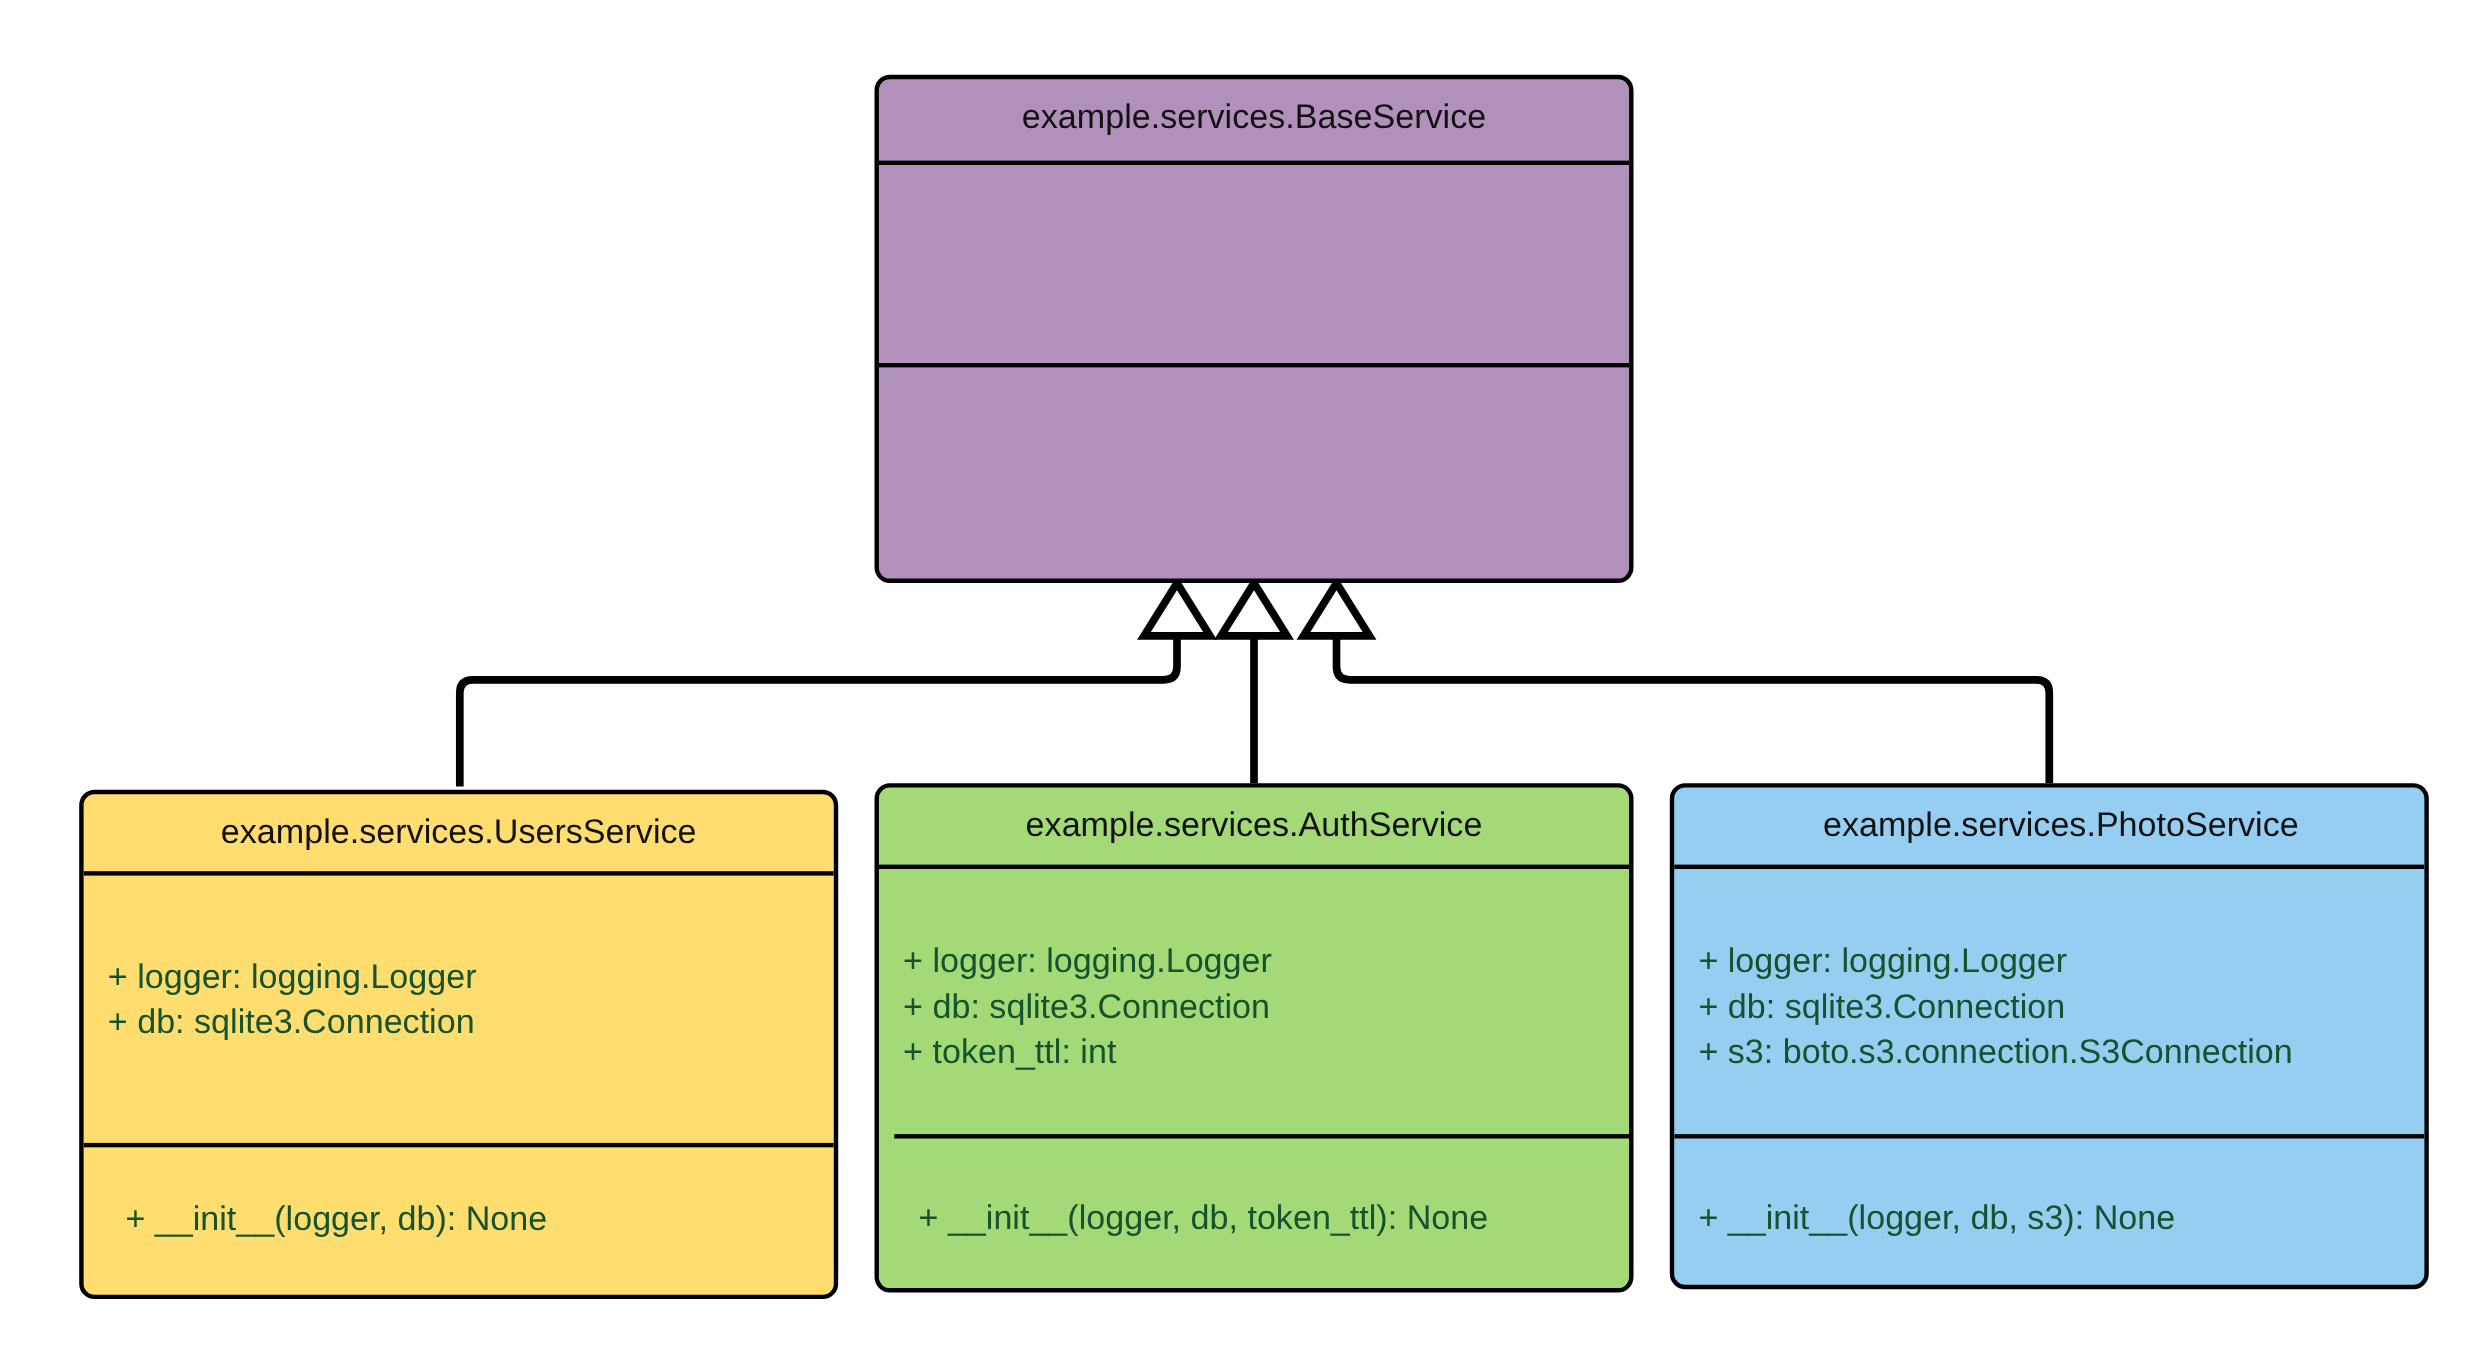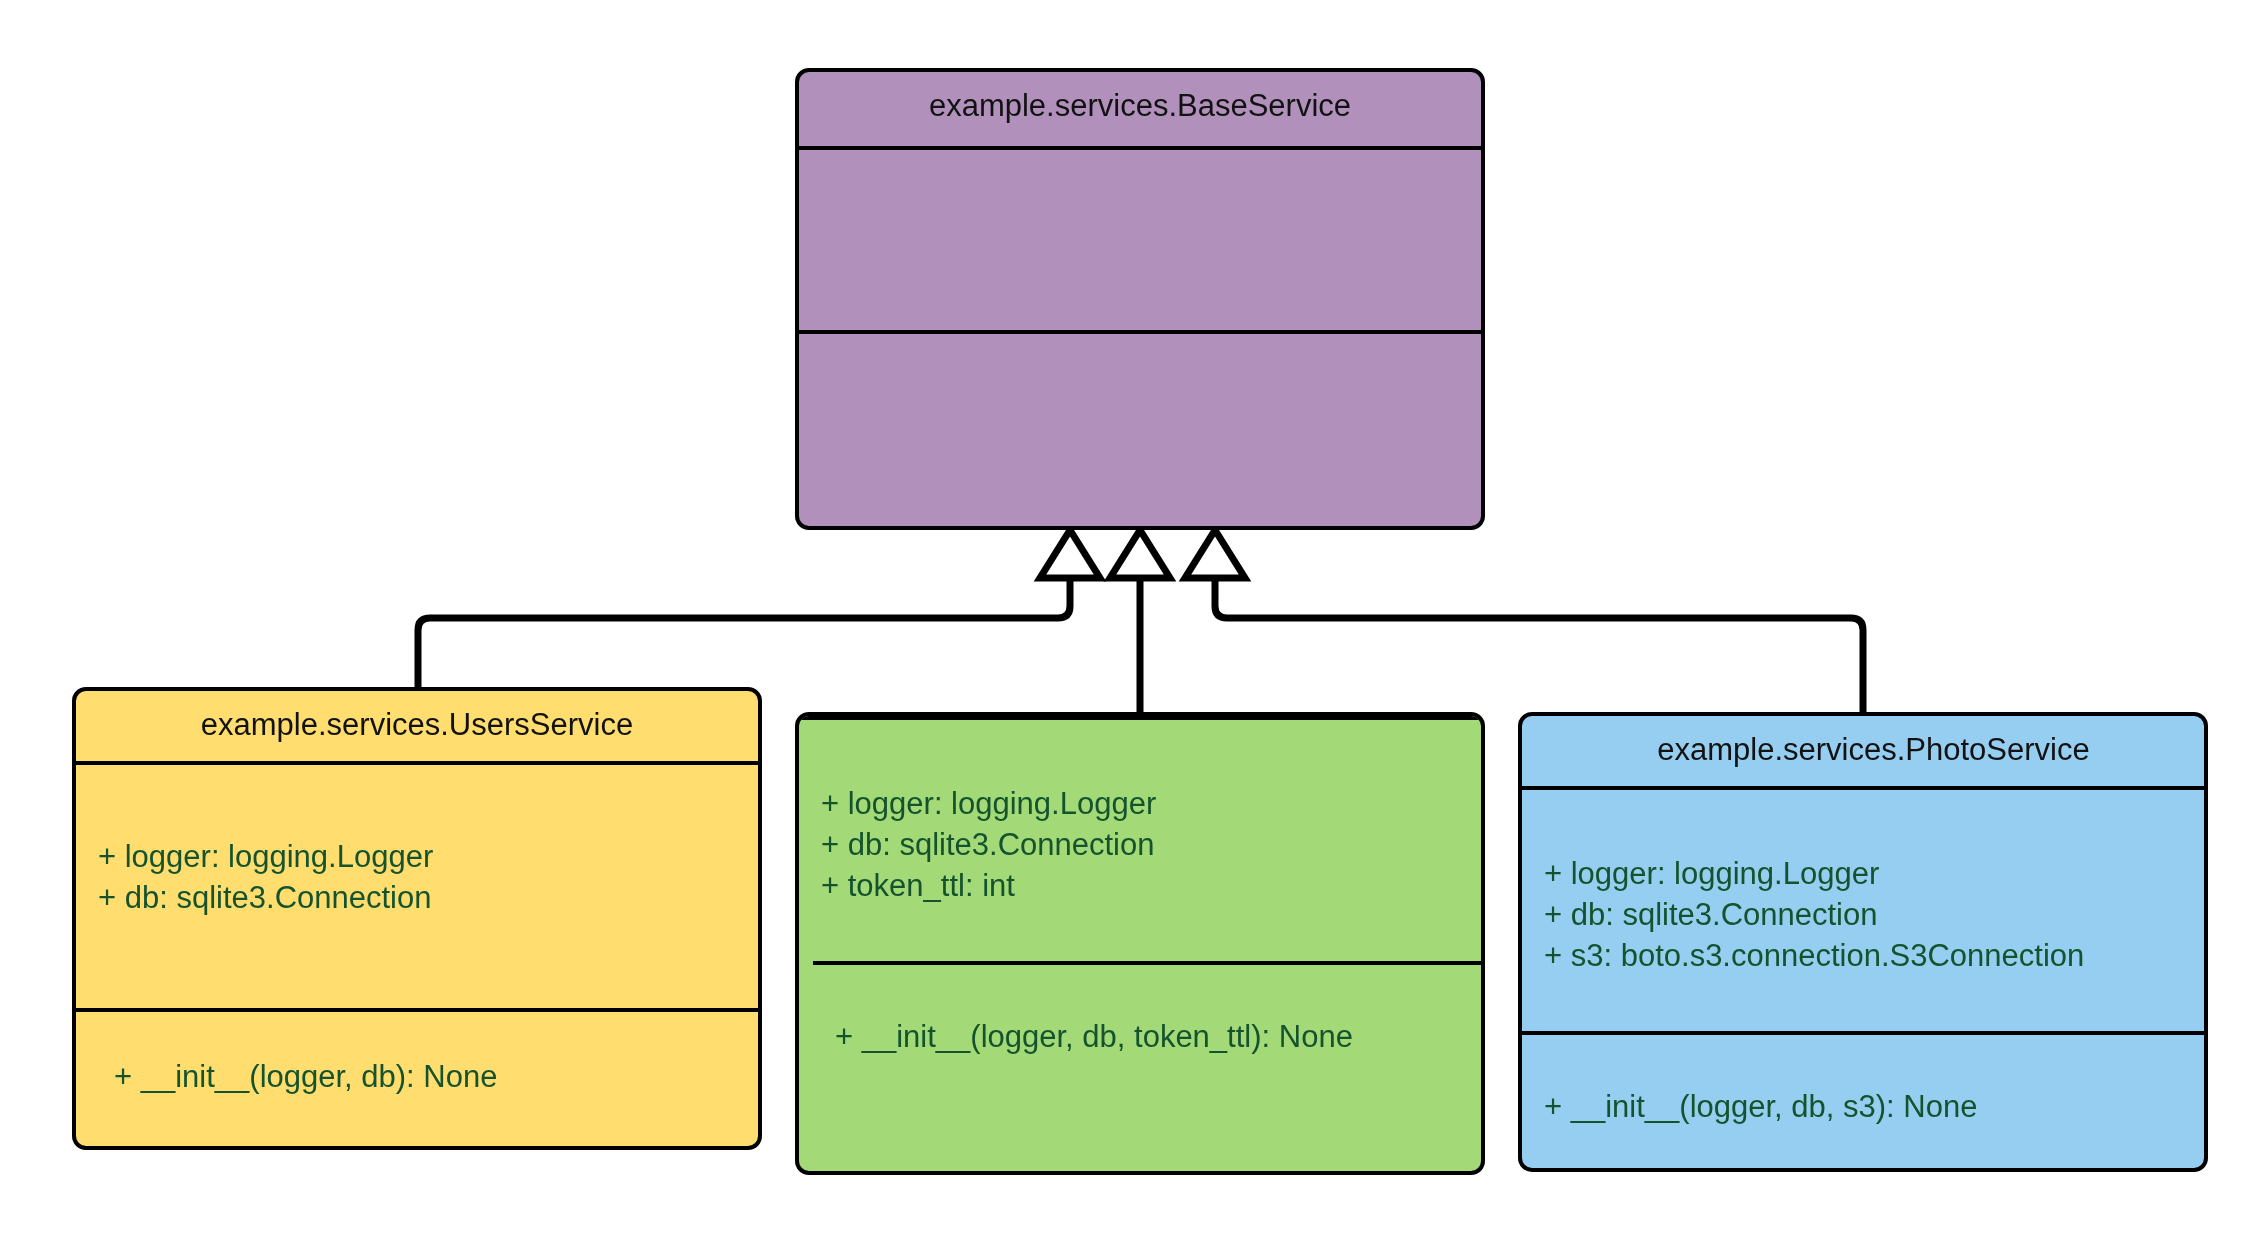--- a/index.html
+++ b/index.html
@@ -67,21 +67,21 @@
     width: 690px;
     height: 462px;
     background: #b191bc;
   }
   #node-base .c-title   { height: 74px; padding-top: 16px; }
   #node-base .c-attrs   { height: 184px; }
   #node-base .c-methods { flex: 1 1 auto; }
 
   #node-users {
     left: 72px;
-    top: 687px;
+    top: 718px;
     width: 690px;
     height: 463px;
     background: #ffdd6e;
   }
   #node-users .c-title   { height: 70px; padding-top: 16px; }
   #node-users .c-attrs   { height: 247px; padding: 72px 0 0 22px; }
   #node-users .c-methods { flex: 1 1 auto; padding: 45px 0 0 38px; }
 
   #node-auth {
     left: 795px;
@@ -151,20 +151,23 @@
       </div>
     </div>
     <div class="uml-compartment c-methods divider">
       <div class="uml-members">
         <span class="uml-member-line">+ __init__(logger, db): None</span>
       </div>
     </div>
   </div>
 
   <div class="uml-class" id="node-auth" style="background: rgb(163, 217, 119);">
+    <div class="uml-compartment c-title">
+      <div class="uml-title">example.services.AuthService</div>
+    </div>
     <div class="uml-compartment c-attrs divider">
       <div class="uml-members">
         <span class="uml-member-line">+ logger: logging.Logger</span>
         <span class="uml-member-line">+ db: sqlite3.Connection</span>
         <span class="uml-member-line">+ token_ttl: int</span>
       </div>
     </div>
     <div class="uml-compartment c-methods divider">
       <div class="uml-members">
         <span class="uml-member-line">+ __init__(logger, db, token_ttl): None</span>

